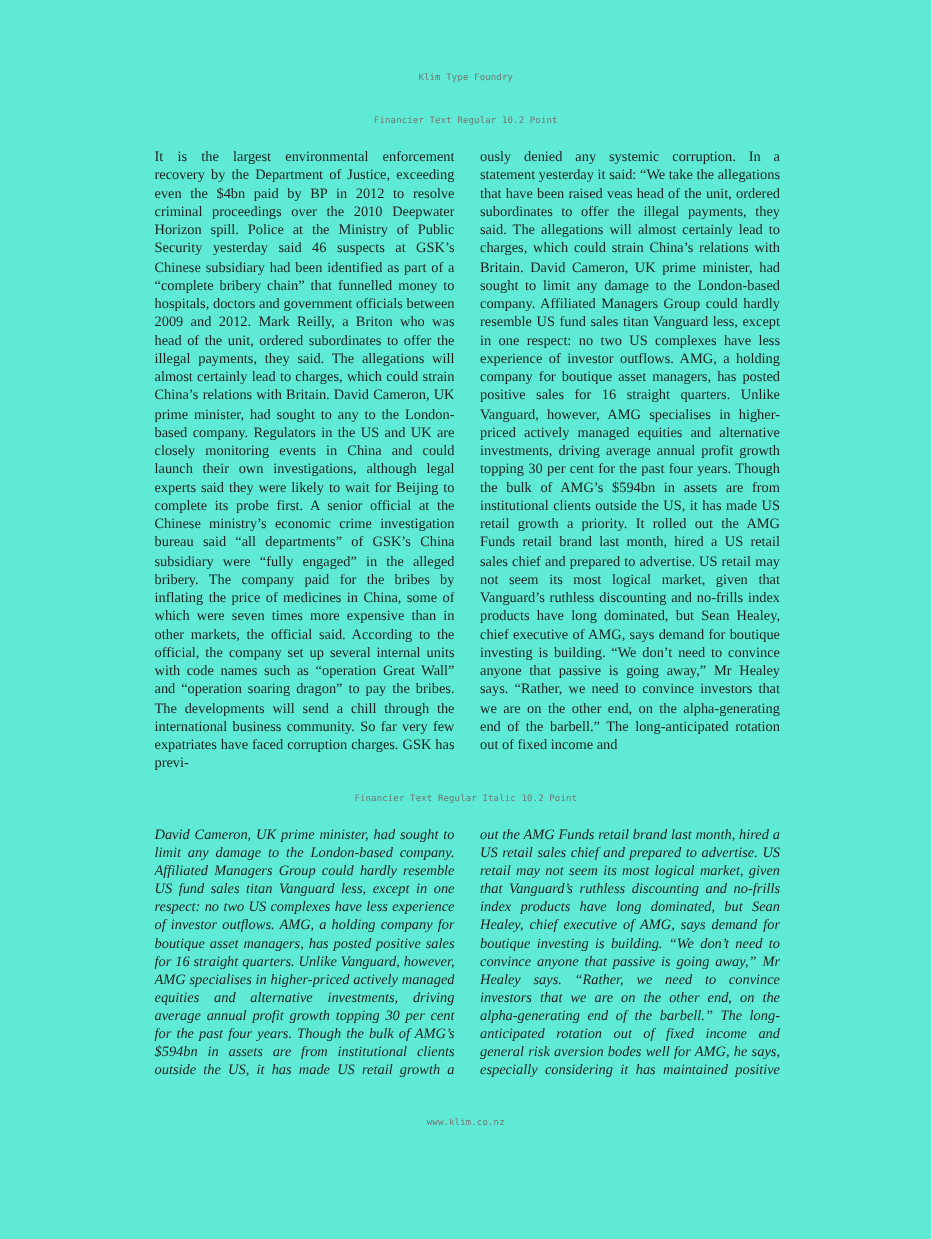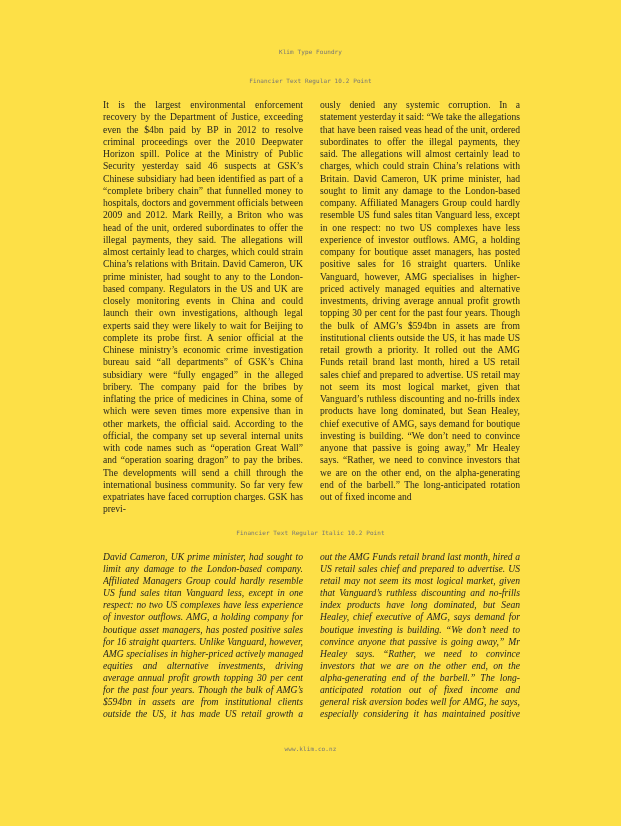--- a/index.html
+++ b/index.html
@@ -4,21 +4,21 @@
 <style>
   html, body {
     margin: 0;
     padding: 0;
     background: #ffffff;
   }
   .page {
     position: relative;
     width: 621px;
     height: 826px;
-    background: #fde047;
+    background: #5eead4;
     overflow: hidden;
     font-family: "Liberation Serif", serif;
   }
   .mono {
     position: absolute;
     left: 0;
     width: 621px;
     text-align: center;
     font-family: "DejaVu Sans Mono", monospace;
     font-size: 6px;

